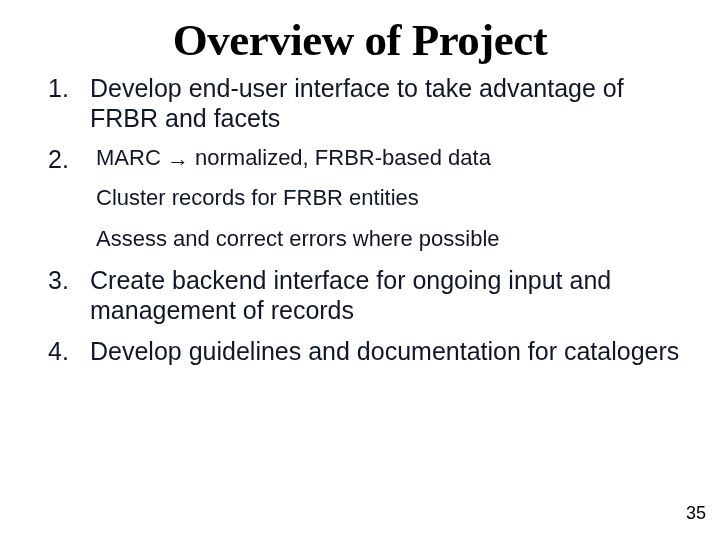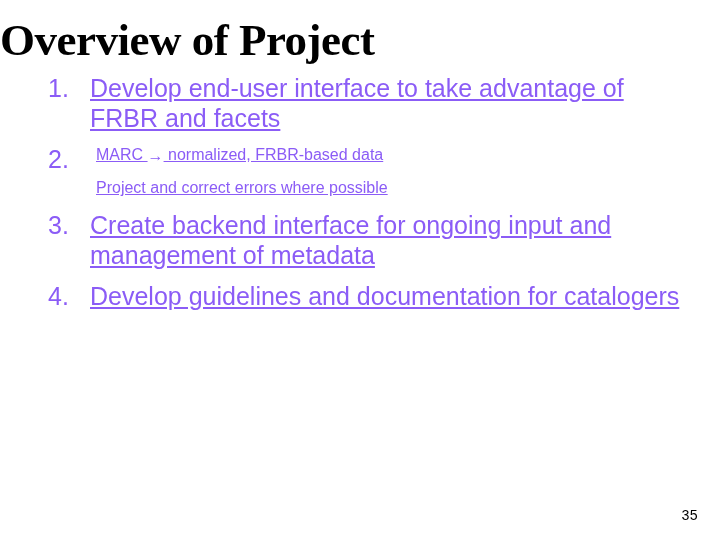--- a/index.html
+++ b/index.html
@@ -8,30 +8,30 @@
     width: 720px;
     height: 540px;
     background: #fff;
     position: relative;
     padding: 0;
   }
   .title {
     font-family: "Comic Sans MS", "Chalkboard SE", cursive;
     font-weight: bold;
     font-size: 45px;
+    text-align: center;
     color: #000;
     padding-top: 14px;
     padding-bottom: 8px;
     letter-spacing: -0.5px;
   }
   .body {
     font-family: Arial, Helvetica, sans-serif;
-    color: #8b5cf6;
+    color: #0f172a;
     padding: 0 30px 0 38px;
-    text-decoration: underline;
   }
   ol.main {
     list-style: none;
     counter-reset: item;
   }
   ol.main > li {
     counter-increment: item;
     position: relative;
     padding-left: 52px;
     margin-bottom: 12px;
@@ -44,35 +44,35 @@
     left: 10px;
     top: 0;
     font-size: 25px;
   }
   .sublist {
     list-style: none;
     margin-top: 10px;
     margin-bottom: 4px;
   }
   .sublist li {
-    font-size: 16px;
+    font-size: 22px;
     line-height: 1.2;
     margin-bottom: 14px;
     margin-left: 6px;
   }
   .arrow {
     display: inline-block;
     transform: translateY(1px);
   }
   .pagenum {
     position: absolute;
     bottom: 16px;
-    right: 22px;
-    font-family: Liberation Mono, monospace;
-    font-size: 14px;
+    right: 14px;
+    font-family: Liberation Sans, sans-serif;
+    font-size: 18px;
     color: #000;
   }
 </style>
 </head>
 <body>
 
 <div class="slide">
 
   <div class="title">Overview of Project</div>
 
@@ -81,26 +81,27 @@
 
       <li>
         <span>Develop end-user interface to take advantage of FRBR and facets</span>
       </li>
 
       <li>
         <ul class="sublist">
           <li>
             <span>MARC </span><span class="arrow">→</span><span> normalized, FRBR-based data</span>
           </li>
-          <li>Project and correct errors where possible</li>
+          <li>Cluster records for FRBR entities</li>
+          <li>Assess and correct errors where possible</li>
         </ul>
       </li>
 
       <li>
-        <span>Create backend interface for ongoing input and management of metadata</span>
+        <span>Create backend interface for ongoing input and management of records</span>
       </li>
 
       <li>
         <span>Develop guidelines and documentation for catalogers</span>
       </li>
 
     </ol>
   </div>
 
   <div class="pagenum">35</div>

